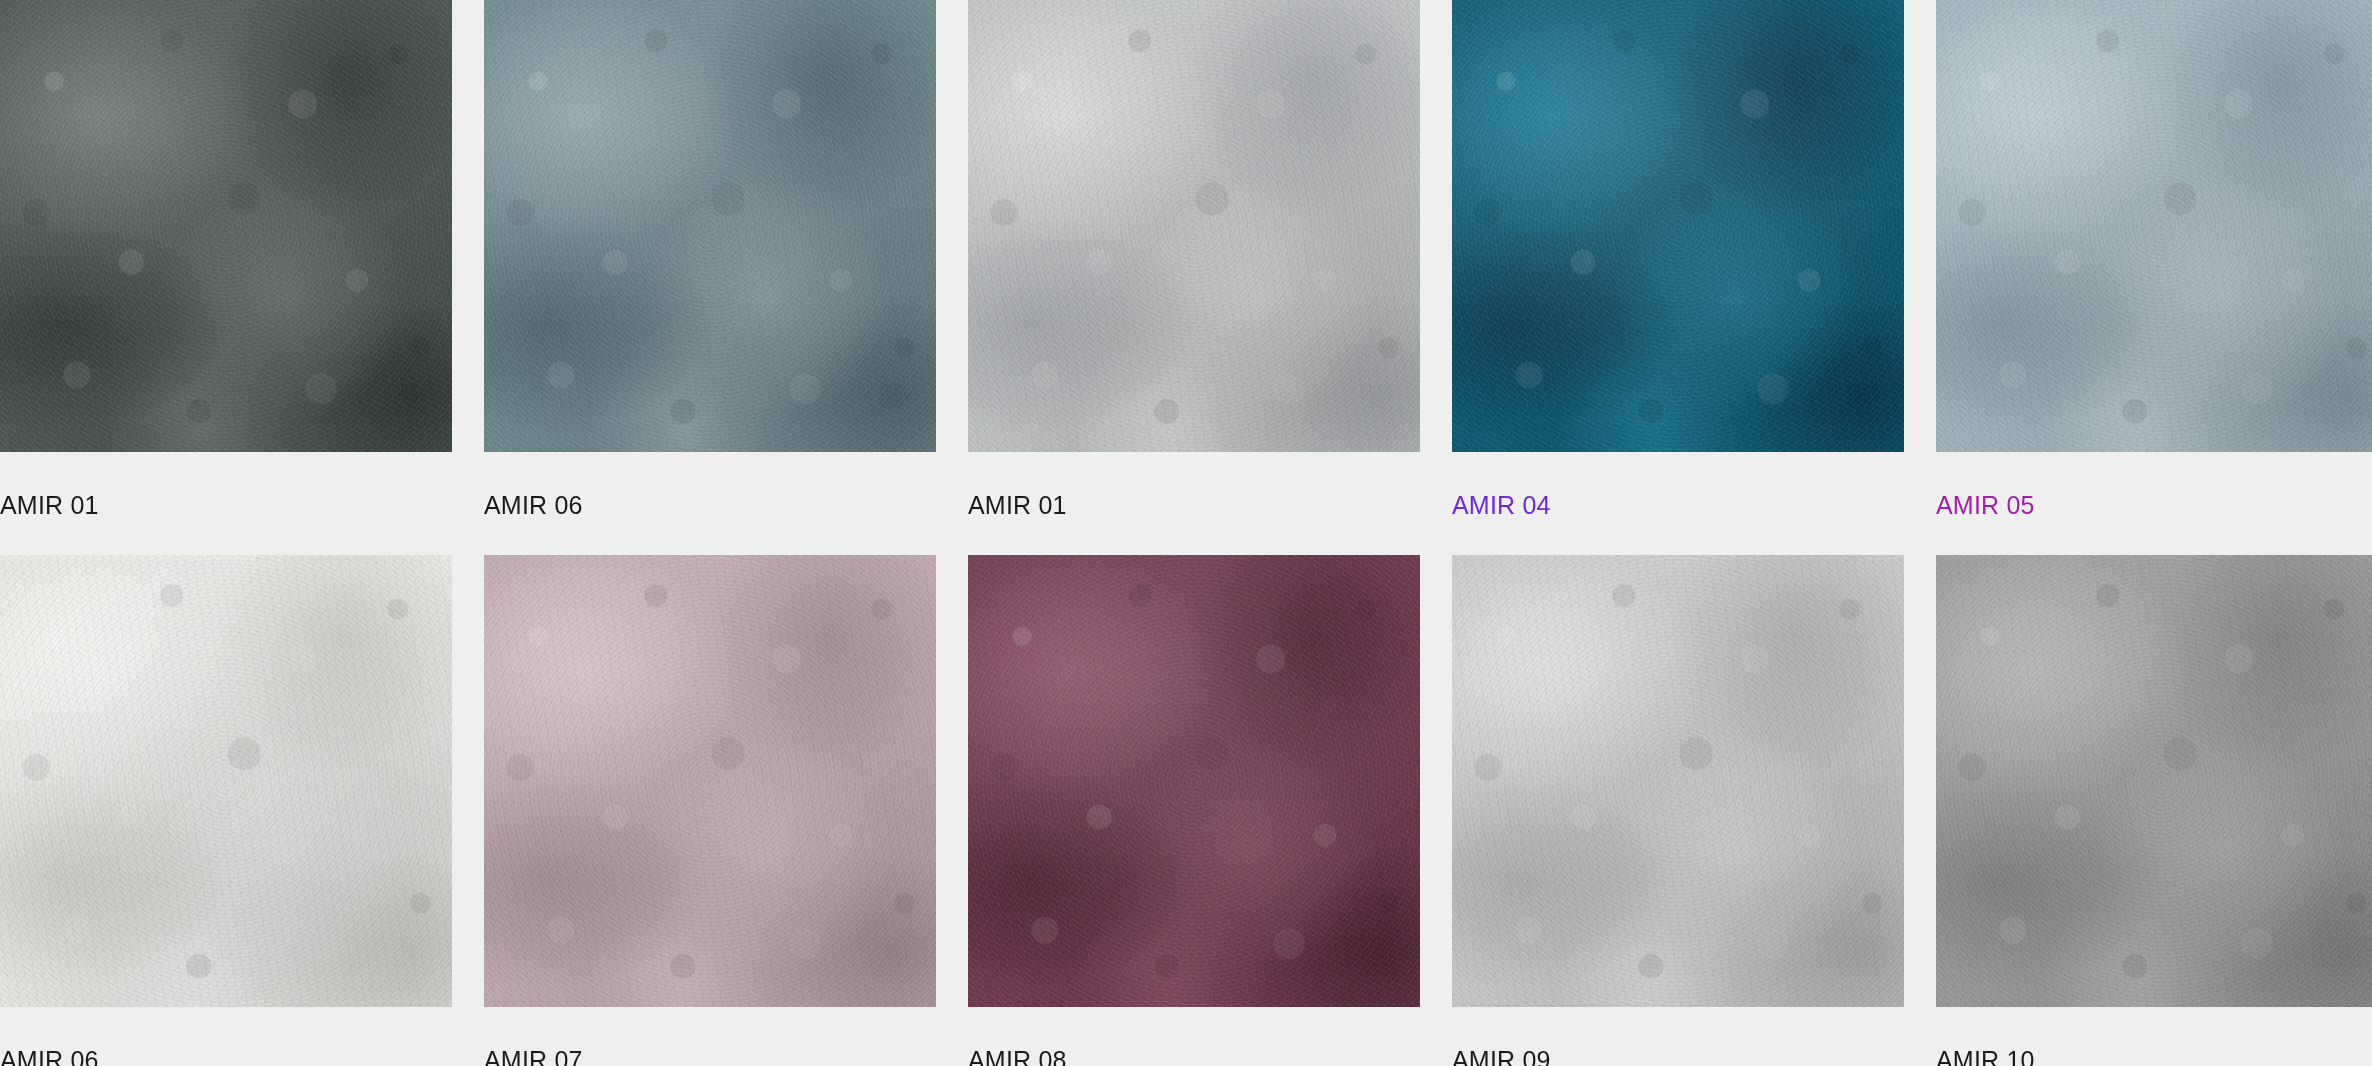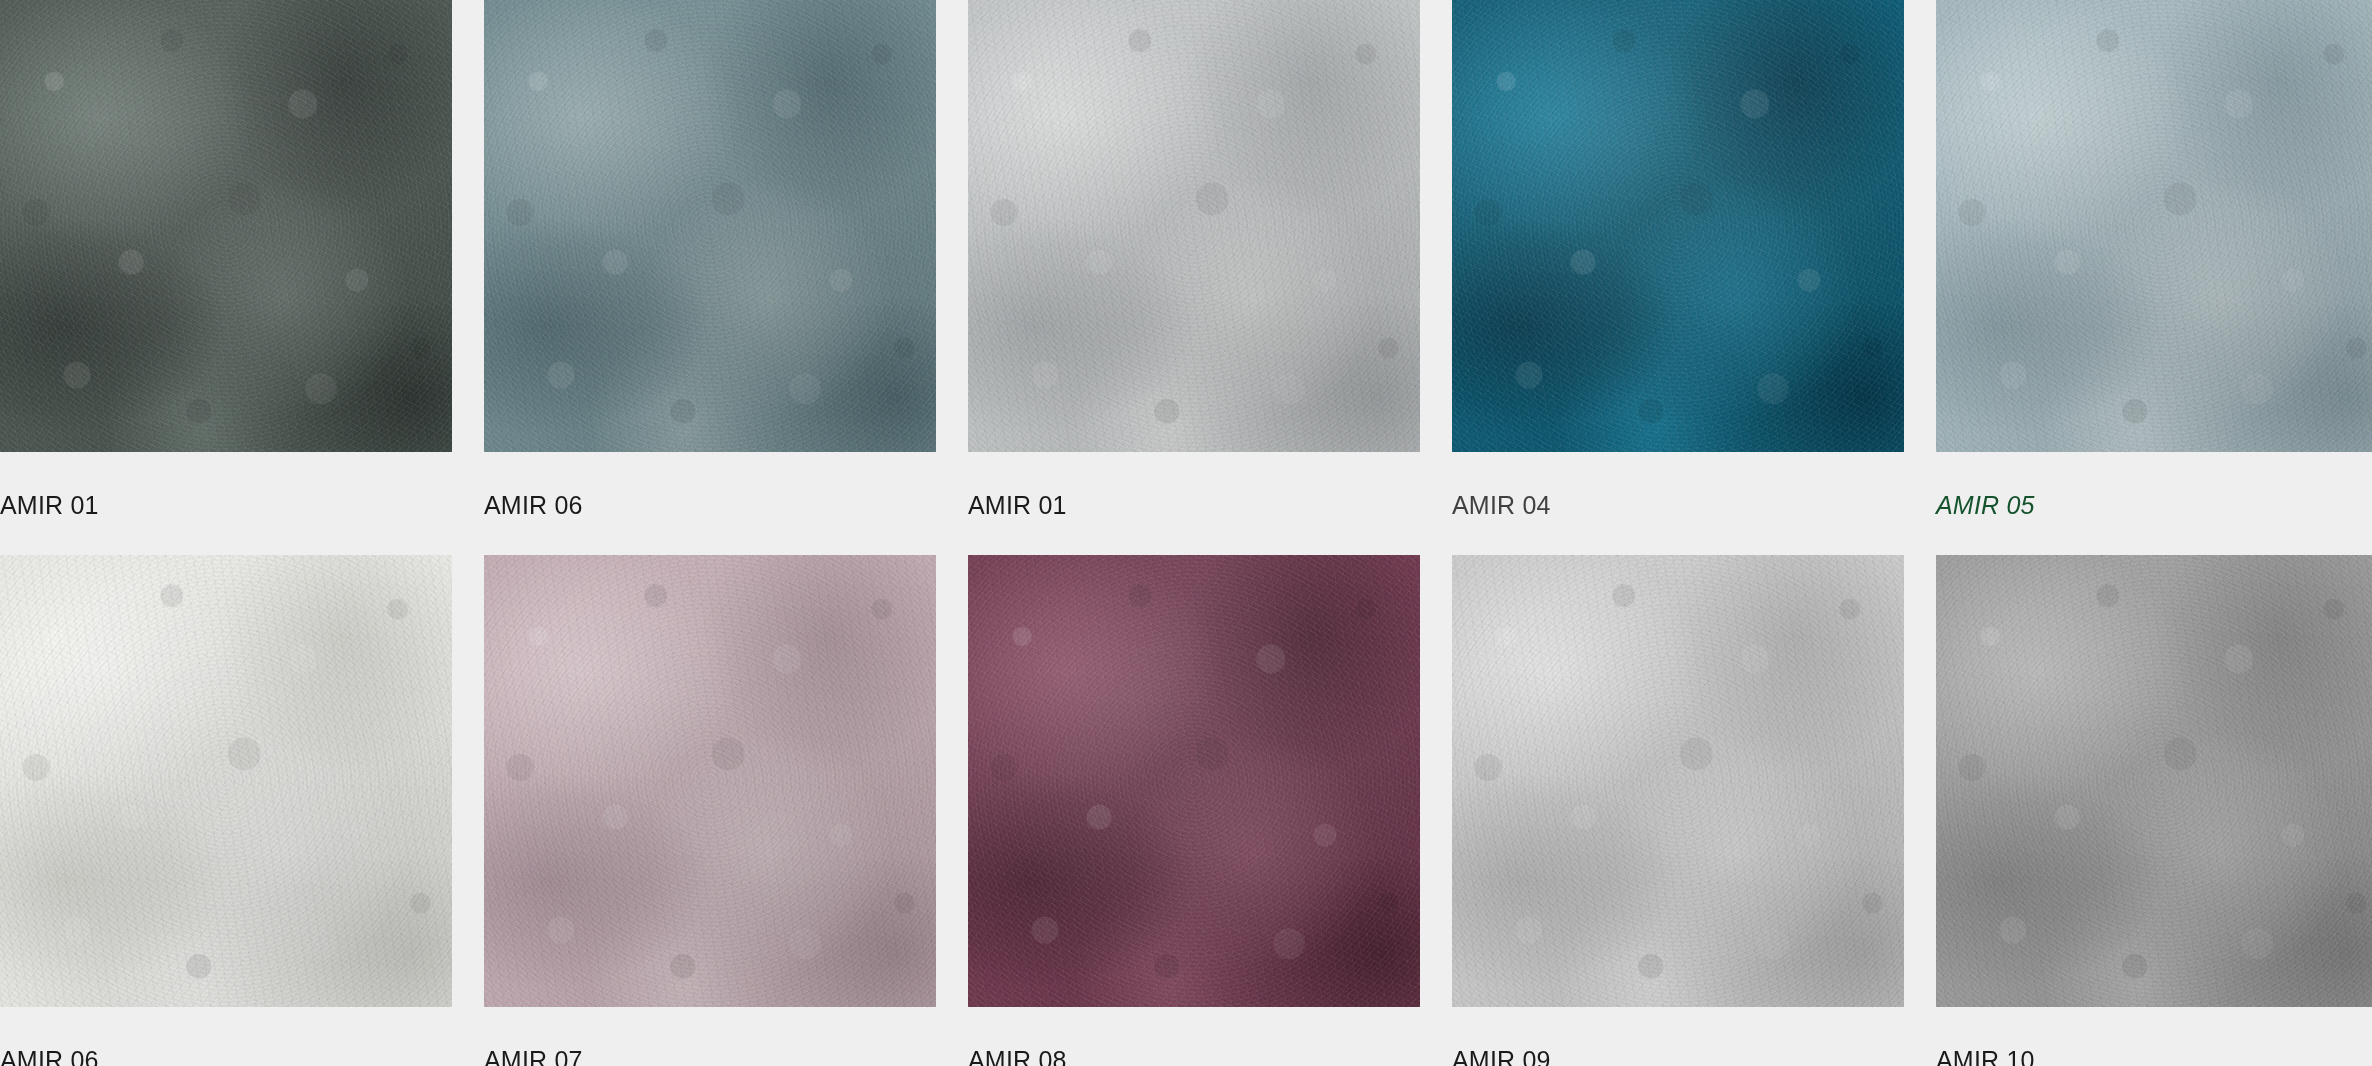--- a/index.html
+++ b/index.html
@@ -123,28 +123,28 @@
       <div class="swatch-tile" style="background-color: rgb(194, 197, 198); background-image: radial-gradient(55% 45% at 22% 26%, rgb(220, 222, 222) 0%, rgba(0, 0, 0, 0) 62%), radial-gradient(48% 52% at 76% 18%, rgb(167, 171, 173) 0%, rgba(0, 0, 0, 0) 58%), radial-gradient(60% 40% at 14% 72%, rgb(167, 171, 173) 0%, rgba(0, 0, 0, 0) 60%), radial-gradient(50% 50% at 63% 66%, rgb(220, 222, 222) 0%, rgba(0, 0, 0, 0) 55%), radial-gradient(42% 38% at 91% 88%, rgb(167, 171, 173) 0%, rgba(0, 0, 0, 0) 60%), radial-gradient(38% 44% at 45% 95%, rgb(220, 222, 222) 0%, rgba(0, 0, 0, 0) 58%), linear-gradient(rgb(194, 197, 198), rgb(194, 197, 198)); background-blend-mode: normal, normal, normal, normal, normal, normal, normal;">
         <div class="swatch-vignette"></div>
       </div>
       <div class="swatch-label" style="color: rgb(26, 26, 26);">AMIR 01</div>
     </div>
 
     <div class="swatch-card">
       <div class="swatch-tile" style="background-color: rgb(13, 92, 117); background-image: radial-gradient(55% 45% at 22% 26%, rgb(26, 125, 155) 0%, rgba(0, 0, 0, 0) 62%), radial-gradient(48% 52% at 76% 18%, rgb(5, 60, 81) 0%, rgba(0, 0, 0, 0) 58%), radial-gradient(60% 40% at 14% 72%, rgb(5, 60, 81) 0%, rgba(0, 0, 0, 0) 60%), radial-gradient(50% 50% at 63% 66%, rgb(26, 125, 155) 0%, rgba(0, 0, 0, 0) 55%), radial-gradient(42% 38% at 91% 88%, rgb(5, 60, 81) 0%, rgba(0, 0, 0, 0) 60%), radial-gradient(38% 44% at 45% 95%, rgb(26, 125, 155) 0%, rgba(0, 0, 0, 0) 58%), linear-gradient(rgb(13, 92, 117), rgb(13, 92, 117)); background-blend-mode: normal, normal, normal, normal, normal, normal, normal;">
         <div class="swatch-vignette"></div>
       </div>
-      <div class="swatch-label" style="color: #404040;">AMIR 04</div>
+      <div class="swatch-label" style="color: #6d28d9;">AMIR 04</div>
     </div>
 
     <div class="swatch-card">
       <div class="swatch-tile" style="background-color: rgb(163, 183, 189); background-image: radial-gradient(55% 45% at 22% 26%, rgb(192, 207, 211) 0%, rgba(0, 0, 0, 0) 62%), radial-gradient(48% 52% at 76% 18%, rgb(134, 156, 163) 0%, rgba(0, 0, 0, 0) 58%), radial-gradient(60% 40% at 14% 72%, rgb(134, 156, 163) 0%, rgba(0, 0, 0, 0) 60%), radial-gradient(50% 50% at 63% 66%, rgb(192, 207, 211) 0%, rgba(0, 0, 0, 0) 55%), radial-gradient(42% 38% at 91% 88%, rgb(134, 156, 163) 0%, rgba(0, 0, 0, 0) 60%), radial-gradient(38% 44% at 45% 95%, rgb(192, 207, 211) 0%, rgba(0, 0, 0, 0) 58%), linear-gradient(rgb(163, 183, 189), rgb(163, 183, 189)); background-blend-mode: normal, normal, normal, normal, normal, normal, normal;">
         <div class="swatch-vignette"></div>
       </div>
-      <div class="swatch-label" style="color: #14532d; font-style: italic;">AMIR 05</div>
+      <div class="swatch-label" style="color: #a21caf;">AMIR 05</div>
     </div>
 
   </div>
 
   <div class="swatch-row" id="row-2">
 
     <div class="swatch-card">
       <div class="swatch-tile" style="background-color: rgb(233, 233, 229); background-image: radial-gradient(55% 45% at 22% 26%, rgb(247, 247, 244) 0%, rgba(0, 0, 0, 0) 62%), radial-gradient(48% 52% at 76% 18%, rgb(211, 211, 205) 0%, rgba(0, 0, 0, 0) 58%), radial-gradient(60% 40% at 14% 72%, rgb(211, 211, 205) 0%, rgba(0, 0, 0, 0) 60%), radial-gradient(50% 50% at 63% 66%, rgb(247, 247, 244) 0%, rgba(0, 0, 0, 0) 55%), radial-gradient(42% 38% at 91% 88%, rgb(211, 211, 205) 0%, rgba(0, 0, 0, 0) 60%), radial-gradient(38% 44% at 45% 95%, rgb(247, 247, 244) 0%, rgba(0, 0, 0, 0) 58%), linear-gradient(rgb(233, 233, 229), rgb(233, 233, 229)); background-blend-mode: normal, normal, normal, normal, normal, normal, normal;">
         <div class="swatch-vignette"></div>
       </div>

